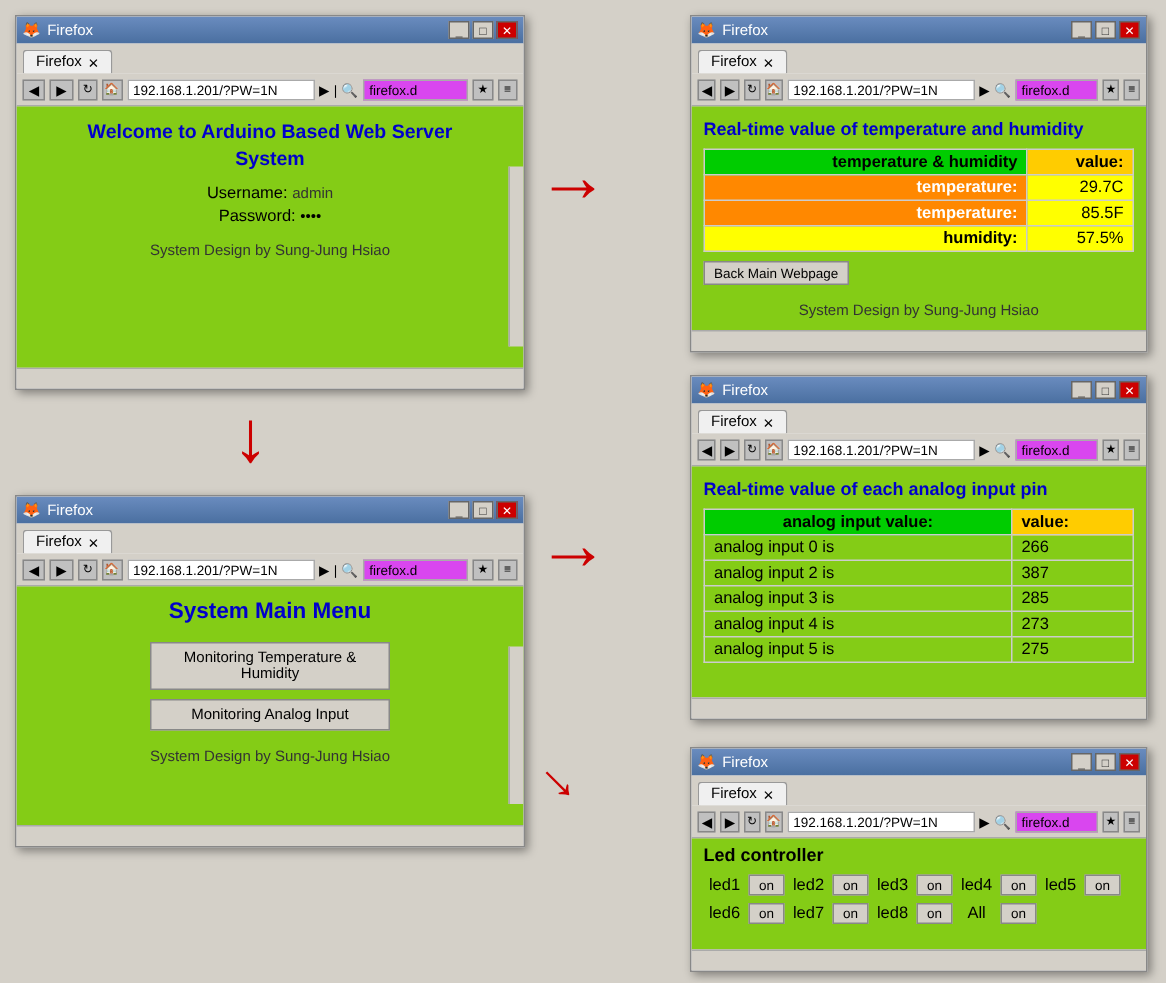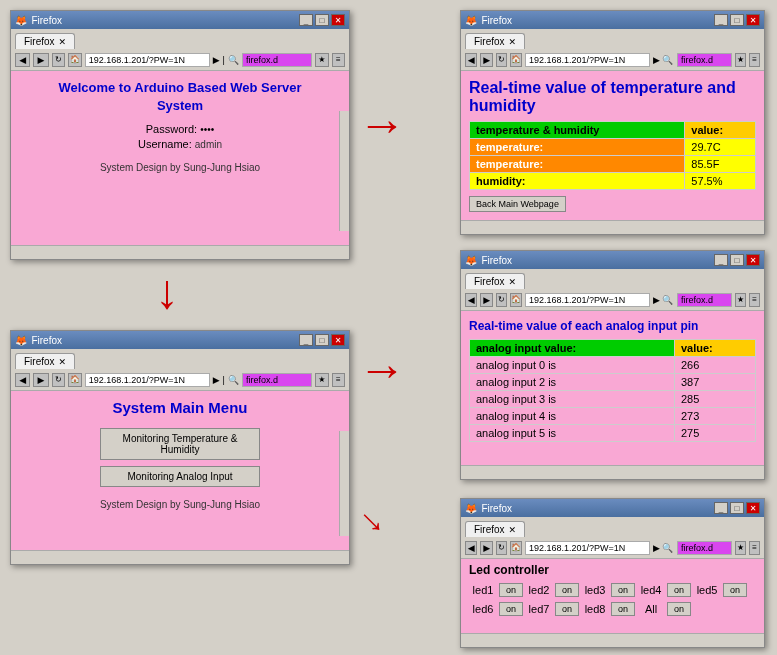--- a/index.html
+++ b/index.html
@@ -115,21 +115,21 @@
     .ff-icon-btn {
       width: 14px; height: 14px;
       background: #c0c0c0;
       border: 1px solid #888;
       font-size: 8px;
       display: flex; align-items: center; justify-content: center;
       cursor: pointer;
     }
 
     .ff-content {
-      background: #f9a8d4;
+      background: #84cc16;
       flex: 1;
       overflow: hidden;
       padding: 8px;
     }
     .ff-statusbar {
       background: #d4d0c8;
       border-top: 1px solid #aaa;
       font-size: 9px;
       padding: 1px 4px;
       height: 14px;
@@ -203,32 +203,33 @@
       font-size: 10px;
       background: #d4d0c8;
       border: 1px solid #888;
       cursor: pointer;
       text-align: center;
     }
 
     
     .th-title {
       color: #0000cc;
-      font-size: 16px;
+      font-size: 12px;
       font-weight: bold;
       margin-bottom: 6px;
     }
     .th-table {
       border-collapse: collapse;
       font-size: 11px;
       width: 100%;
     }
     .th-table td {
       border: 1px solid #ccc;
       padding: 2px 6px;
+      text-align: right;
     }
     .th-header-label { background: #00cc00; font-weight: bold; }
     .th-header-value { background: #ffcc00; font-weight: bold; }
     .th-row1-label { background: #ff8800; color: white; font-weight: bold; }
     .th-row2-label { background: #ff8800; color: white; font-weight: bold; }
     .th-row3-label { background: #ffff00; font-weight: bold; }
     .th-value { background: #ffff00; }
 
     
     .ai-title {
@@ -239,21 +240,21 @@
     }
     .ai-table {
       border-collapse: collapse;
       font-size: 11px;
       width: 100%;
     }
     .ai-table td {
       border: 1px solid #ccc;
       padding: 2px 6px;
     }
-    .ai-header-label { background: #00cc00; font-weight: bold; }
+    .ai-header-label { background: #00cc00; font-weight: bold; text-align: center; }
     .ai-header-value { background: #ffcc00; font-weight: bold; }
 
     
     .led-title {
       font-size: 12px;
       font-weight: bold;
       margin-bottom: 6px;
     }
     .led-row {
       display: flex;
@@ -326,26 +327,26 @@
     <div class="ff-icon-btn">★</div>
     <div class="ff-icon-btn">≡</div>
   </div>
   <div class="ff-content" style="position:relative;">
     <div class="login-title">
       <span>Welcome to Arduino Based Web Server</span><br>
       <span>System</span>
     </div>
     <div class="login-form">
       <div>
+        <span>Username:</span>
+        <span style="font-size:10px; color:#333;">admin</span>
+      </div>
+      <div>
         <span>Password:</span>
         <span style="font-size:10px;">••••</span>
-      </div>
-      <div>
-        <span>Username:</span>
-        <span style="font-size:10px; color:#333;">admin</span>
       </div>
     </div>
     <div class="system-design">System Design by Sung-Jung Hsiao</div>
     <div class="scrollbar-placeholder"></div>
   </div>
   <div class="ff-statusbar"></div>
 </div>
 
 <div class="arrow-down" style="left:155px; top:268px; color:#cc0000; font-size:48px;">↓</div>
 

